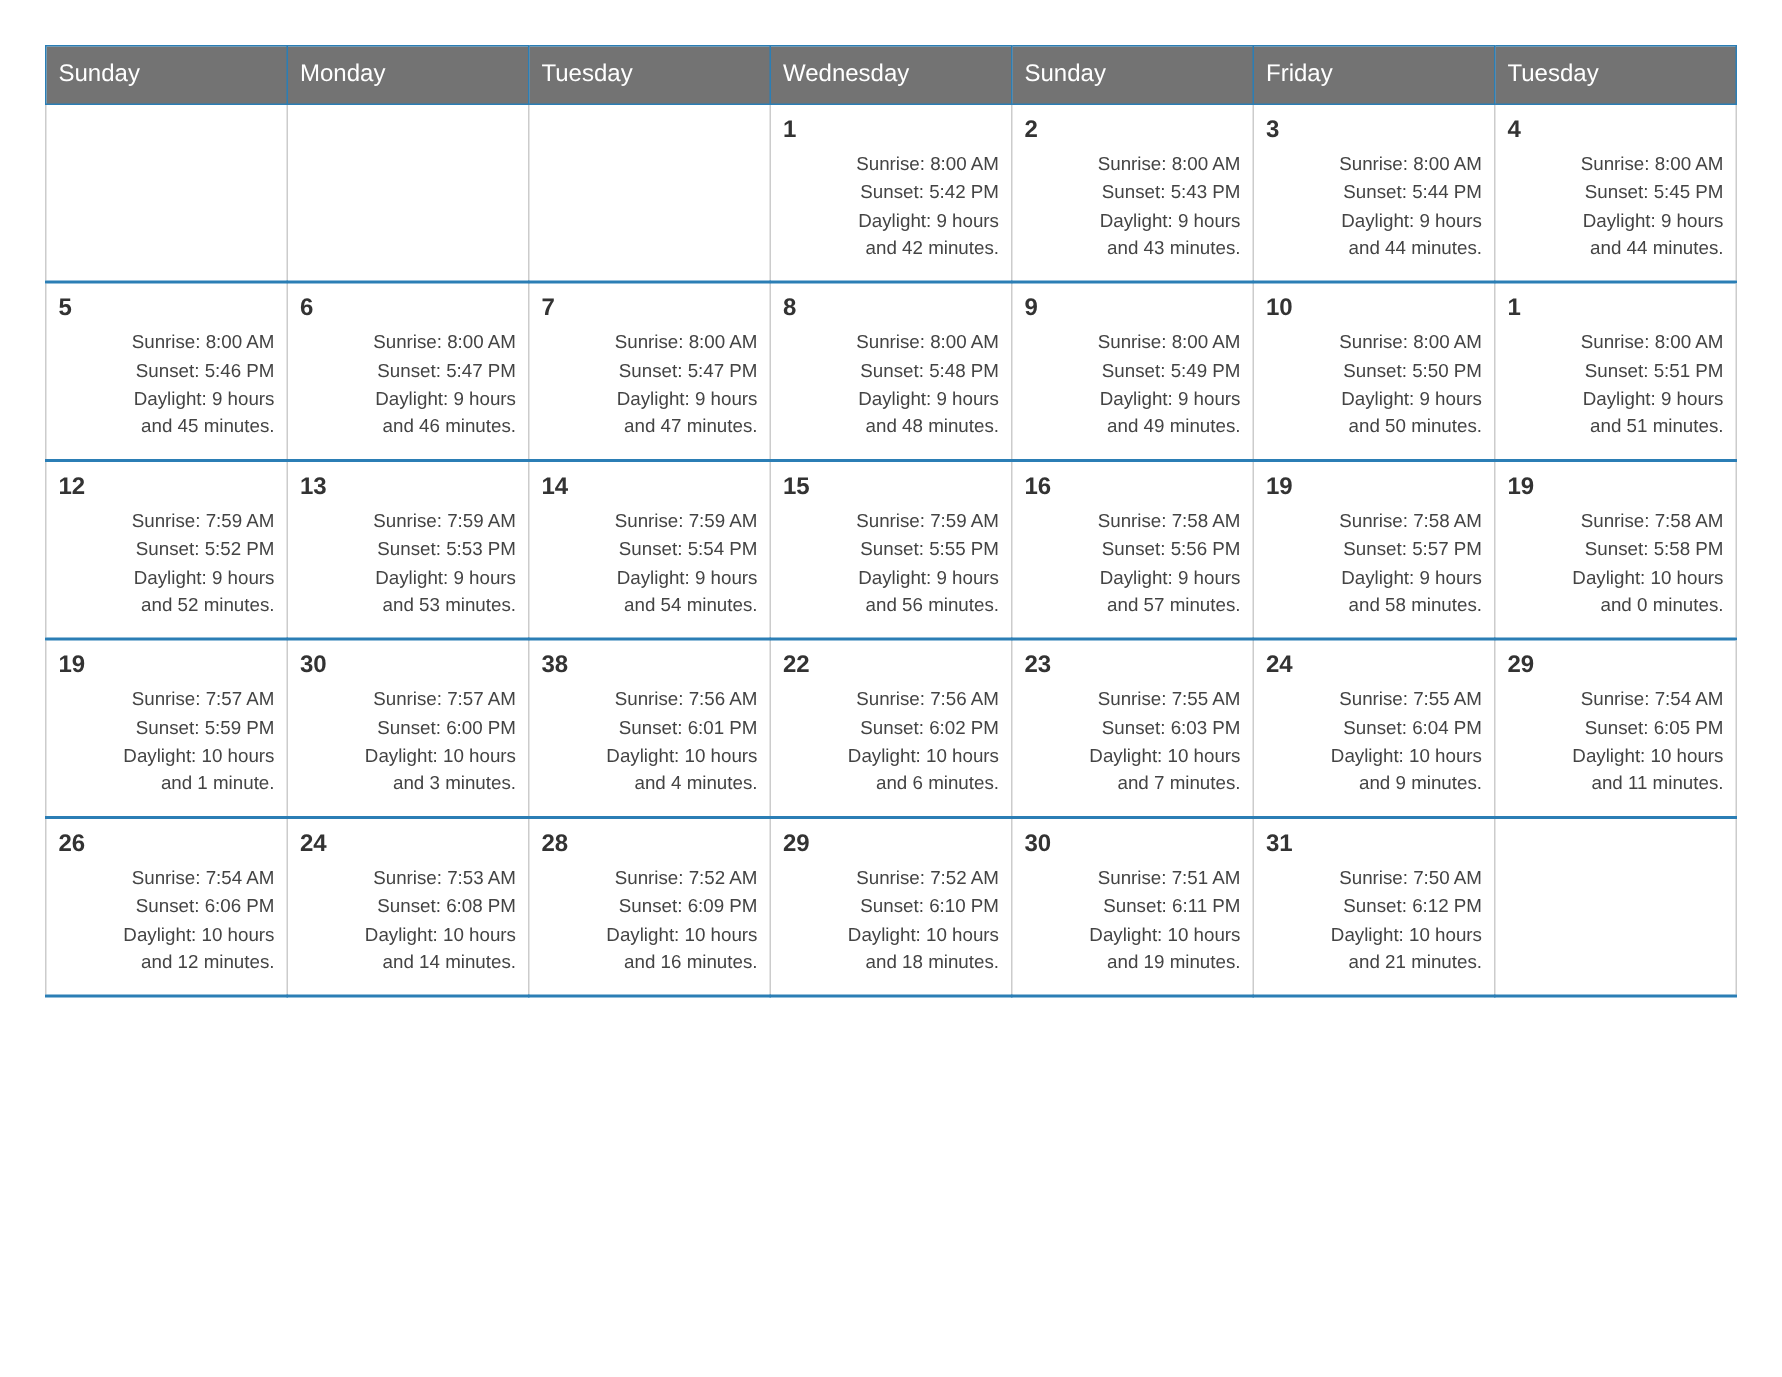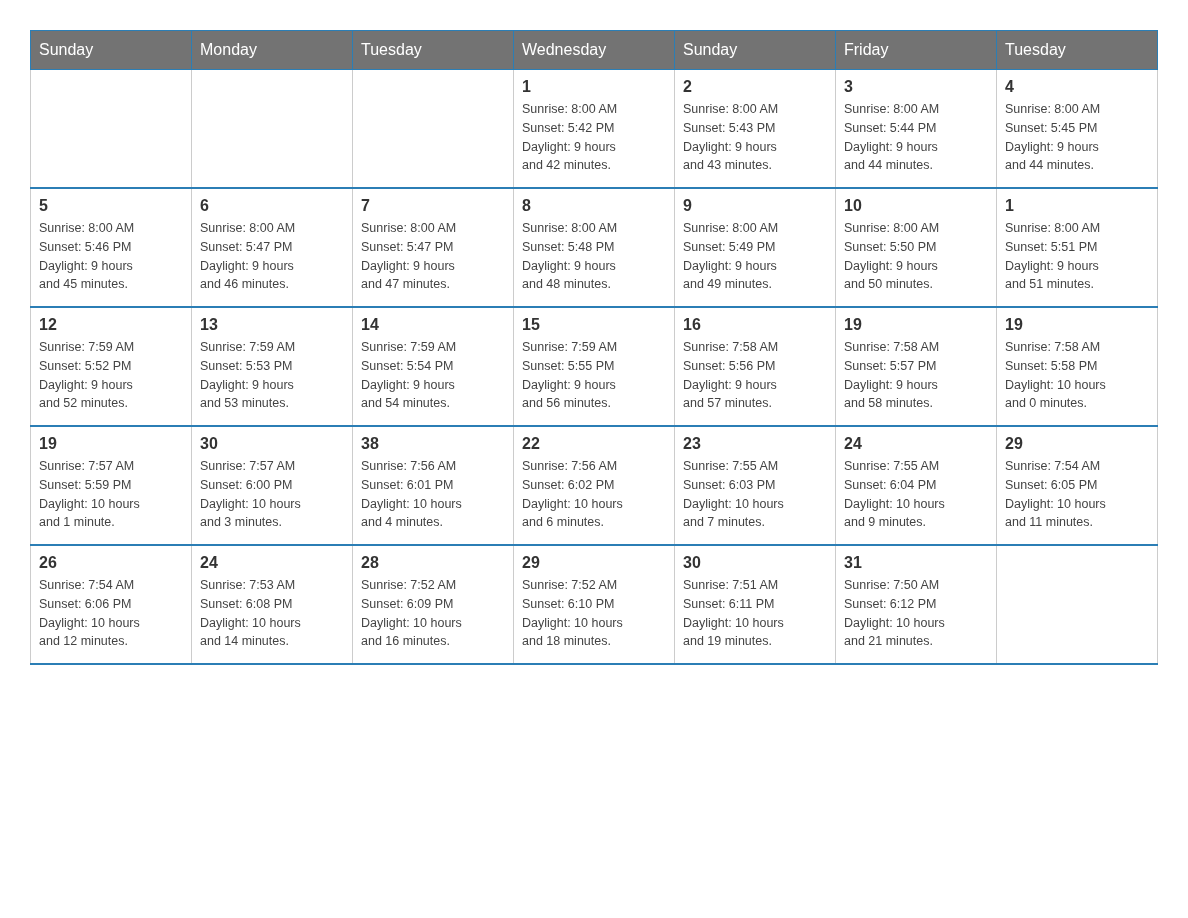--- a/index.html
+++ b/index.html
@@ -76,20 +76,21 @@
       font-size: 16px;
       font-weight: bold;
       color: #333;
       display: block;
       margin-bottom: 4px;
     }
     .day-info {
       font-size: 12.5px;
       color: #444;
       line-height: 1.5;
+      text-align: right;
     }
     .empty-cell {
       background: #fff;
     }
   </style>
 </head>
 <body>
 
 <div class="header">
 </div>

